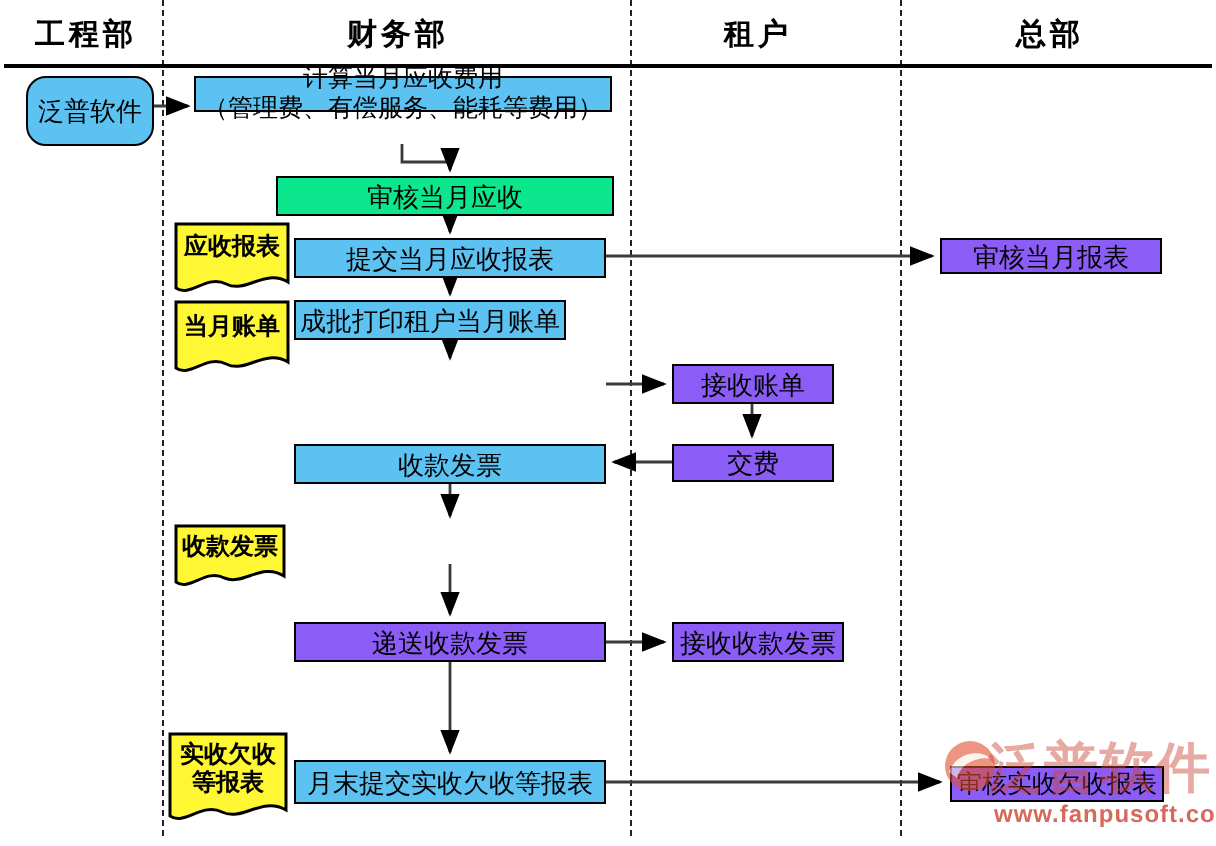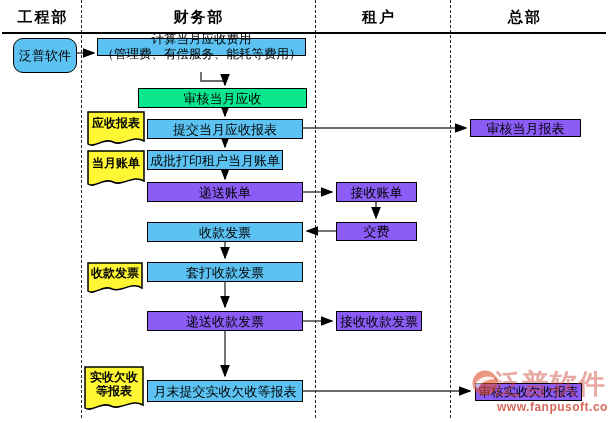--- a/index.html
+++ b/index.html
@@ -83,28 +83,22 @@
   </div>
   <div class="box green" style="left:138px;top:88px;width:169px;height:20px">
     <span>审核当月应收</span>
   </div>
   <div class="box blue" style="left:147px;top:119px;width:156px;height:20px">
     <span>提交当月应收报表</span>
   </div>
   <div class="box blue" style="left:147px;top:150px;width:136px;height:20px">
     <span>成批打印租户当月账单</span>
   </div>
-  <div class="box" style="left:147px;top:182px;width:156px;height:20px">
-    <span>递送账单</span>
-  </div>
   <div class="box blue" style="left:147px;top:222px;width:156px;height:20px">
     <span>收款发票</span>
-  </div>
-  <div class="box blue" style="left:147px;top:262px;width:156px;height:20px">
-    <span>套打收款发票</span>
   </div>
   <div class="box blue" style="left:147px;top:380px;width:156px;height:22px">
     <span>月末提交实收欠收等报表</span>
   </div>
   <div class="box" style="left:147px;top:311px;width:156px;height:20px">
     <span>递送收款发票</span>
   </div>
 
   <div class="box" style="left:336px;top:182px;width:81px;height:20px">
     <span>接收账单</span>

